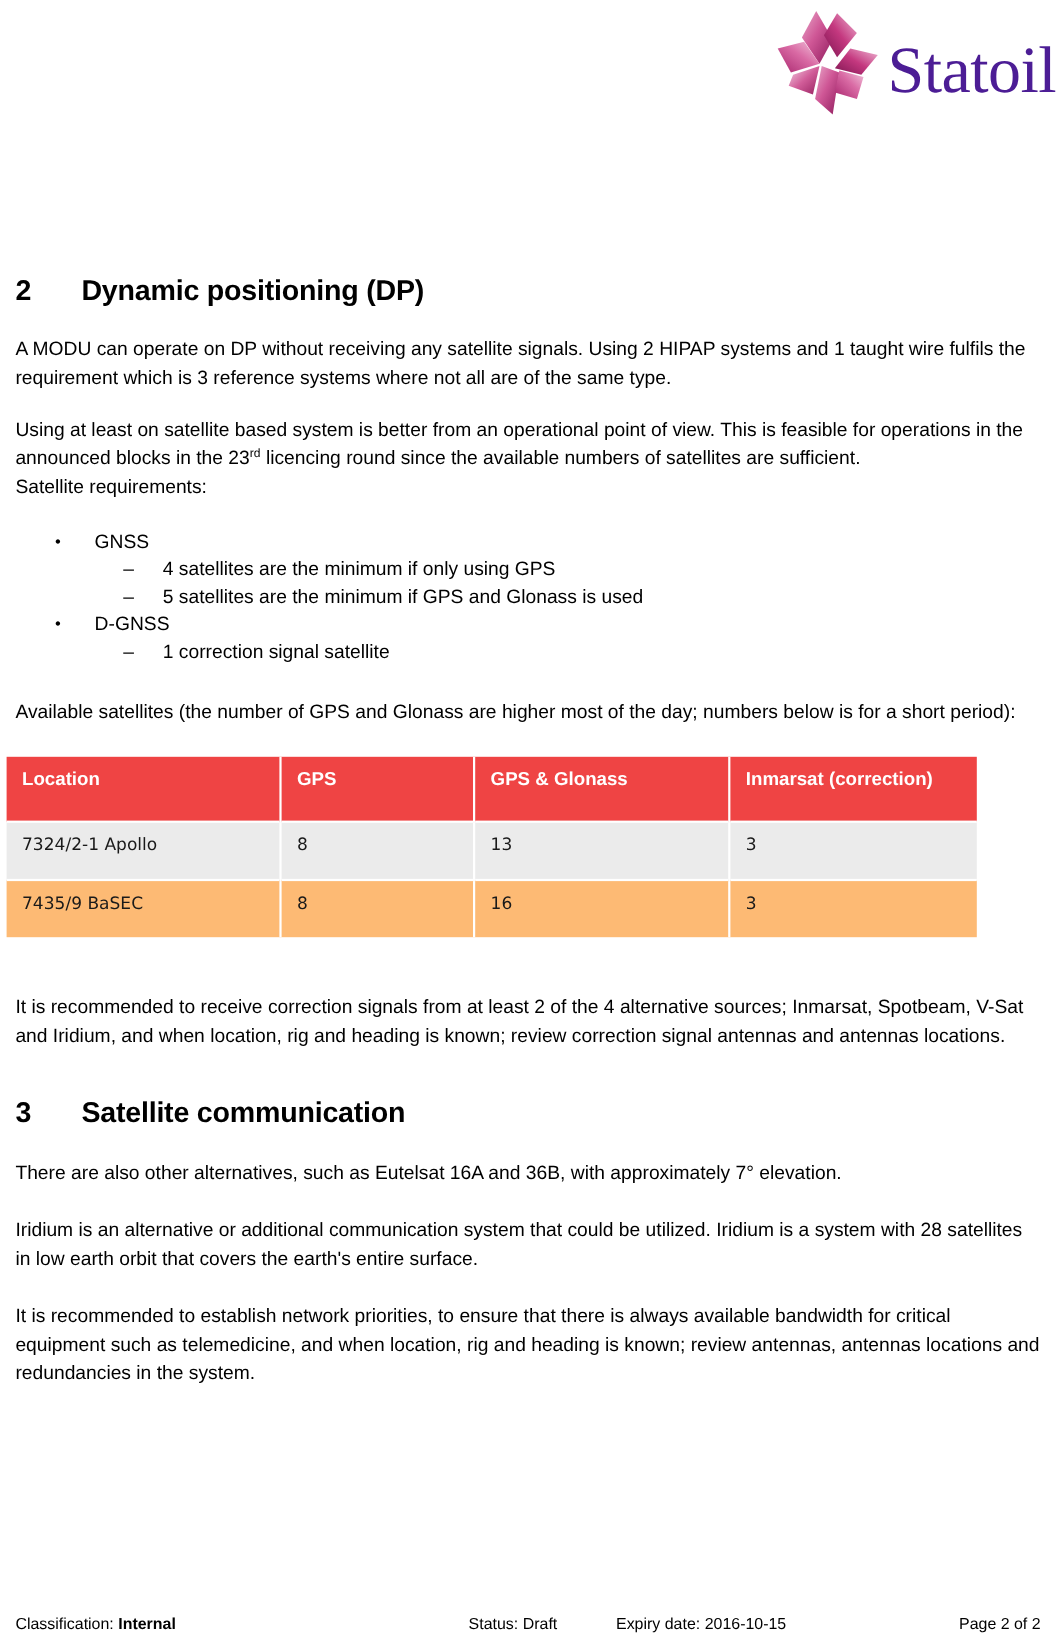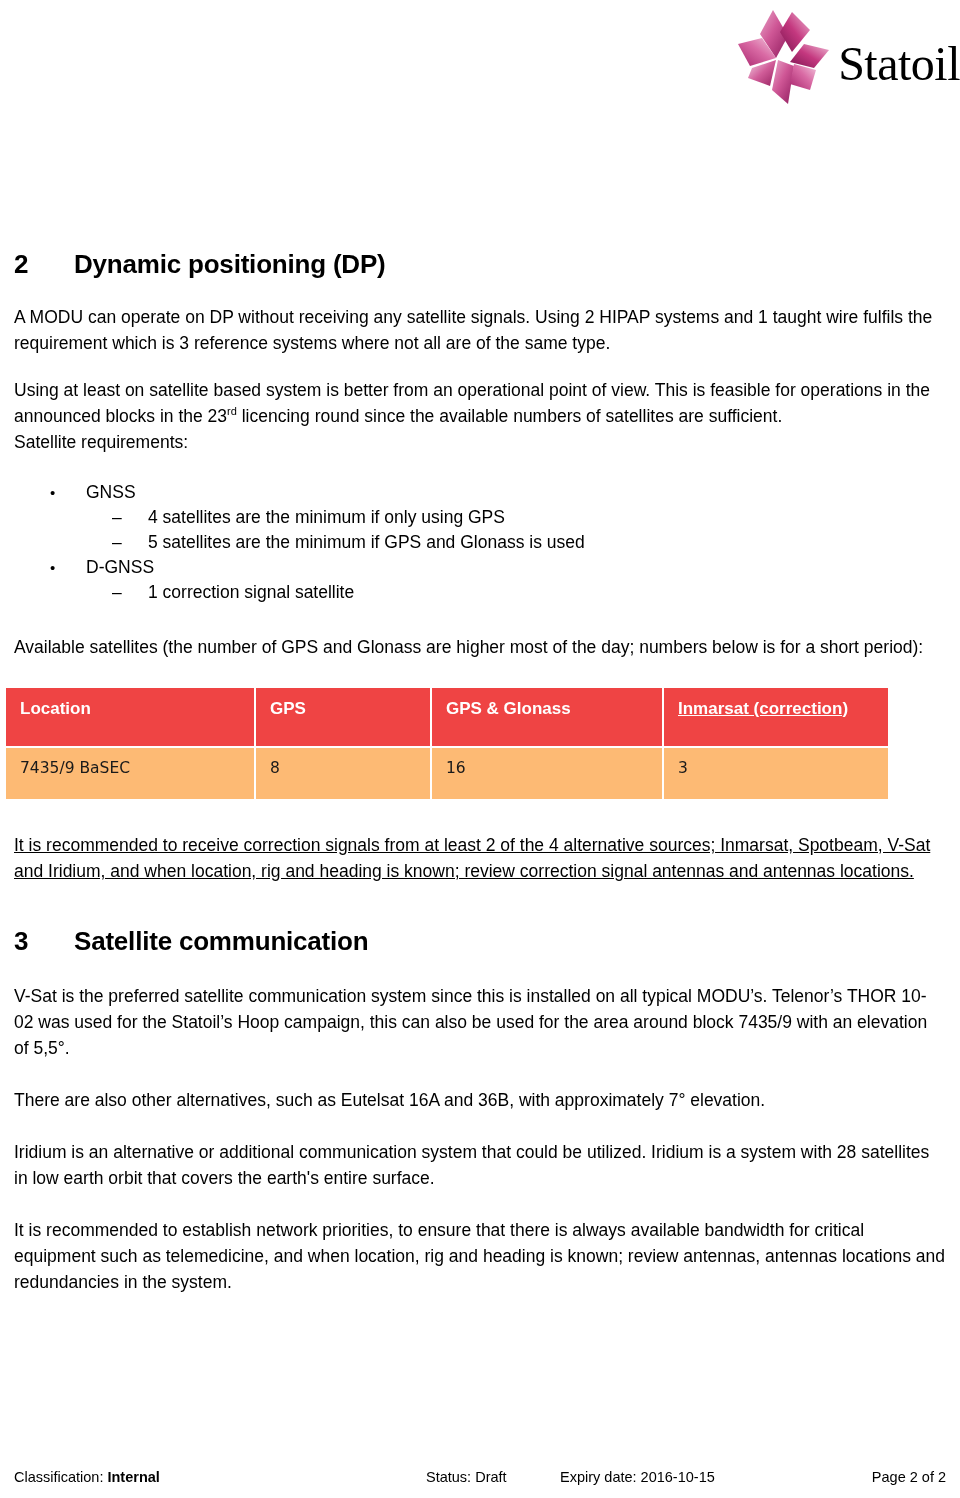--- a/index.html
+++ b/index.html
@@ -41,24 +41,24 @@
     height: 104px;
   }
   .logo-mark {
     position: relative;
     width: 104px;
     height: 104px;
     flex: none;
   }
   .logo-text {
     font-family: "Liberation Serif", "DejaVu Serif", serif;
-    font-size: 48px;
+    font-size: 60px;
     line-height: 1;
     letter-spacing: -0.5px;
-    color: #000000;
+    color: #4c1d95;
     margin-left: 2px;
     margin-top: 12px;
   }
 
   
   .content {
     position: absolute;
     left: 14px;
     top: 0;
     width: 932px;
@@ -133,21 +133,21 @@
   }
   table.sat thead th {
     background: #ef4444;
     color: #ffffff;
     font-family: "Liberation Sans", sans-serif;
     font-size: 17px;
     font-weight: bold;
     padding-bottom: 27px;
     border-right: 2px solid #ffffff;
   }
-  table.sat thead th:last-child { border-right: 0; text-decoration: underline; }
+  table.sat thead th:last-child { border-right: 0; }
   table.sat tbody tr.r0 td { background: #ebebeb; }
   table.sat tbody tr.r1 td { background: #fdba74; }
   table.sat tbody td {
     border-right: 2px solid #ffffff;
     border-top: 2px solid #ffffff;
     color: #1a1a1a;
   }
   table.sat tbody td:last-child { border-right: 0; }
 
   
@@ -262,37 +262,42 @@
     <table class="sat" style="margin-top:28px; margin-left:-8px;">
       <thead>
         <tr>
           <th style="width:220px;">Location</th>
           <th style="width:146px;">GPS</th>
           <th style="width:202px;">GPS &amp; Glonass</th>
           <th>Inmarsat (correction)</th>
         </tr>
       </thead>
       <tbody>
+        <tr class="r0">
+          <td>7324/2-1 Apollo</td>
+          <td>8</td>
+          <td>13</td>
+          <td>3</td>
+        </tr>
         <tr class="r1">
           <td>7435/9 BaSEC</td>
           <td>8</td>
           <td>16</td>
           <td>3</td>
         </tr>
       </tbody>
     </table>
 
-    <p class="body" style="margin-top:33px;text-decoration:underline;">It is recommended to receive correction signals from at least 2 of the 4 alternative sources; Inmarsat, Spotbeam, V-Sat and Iridium, and when location, rig and heading is known; review correction signal antennas and antennas locations.</p>
+    <p class="body" style="margin-top:50px;">It is recommended to receive correction signals from at least 2 of the 4 alternative sources; Inmarsat, Spotbeam, V-Sat and Iridium, and when location, rig and heading is known; review correction signal antennas and antennas locations.</p>
 
     <h1 class="section-head" style="margin-top:43px;">
       <span class="num">3</span>
       <span class="ttl">Satellite communication</span>
     </h1>
 
-    <p class="body" style="margin-top:26px;">V-Sat is the preferred satellite communication system since this is installed on all typical MODU’s. Telenor’s THOR 10-02 was used for the Statoil’s Hoop campaign, this can also be used for the area around block 7435/9 with an elevation of 5,5°.</p>
 
     <p class="body" style="margin-top:26px;">There are also other alternatives, such as Eutelsat 16A and 36B, with approximately 7° elevation.</p>
 
     <p class="body" style="margin-top:26px;">Iridium is an alternative or additional communication system that could be utilized. Iridium is a system with 28 satellites in low earth orbit that covers the earth's entire surface.</p>
 
     <p class="body" style="margin-top:26px;">It is recommended to establish network priorities, to ensure that there is always available bandwidth for critical equipment such as telemedicine, and when location, rig and heading is known; review antennas, antennas locations and redundancies in the system.</p>
 
   </div>
 
   <div class="footer">

